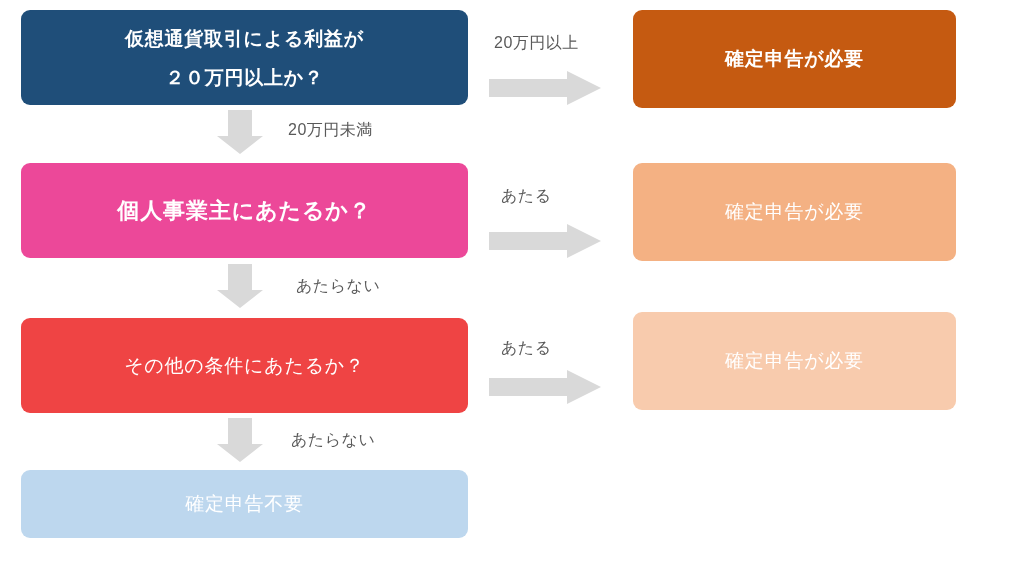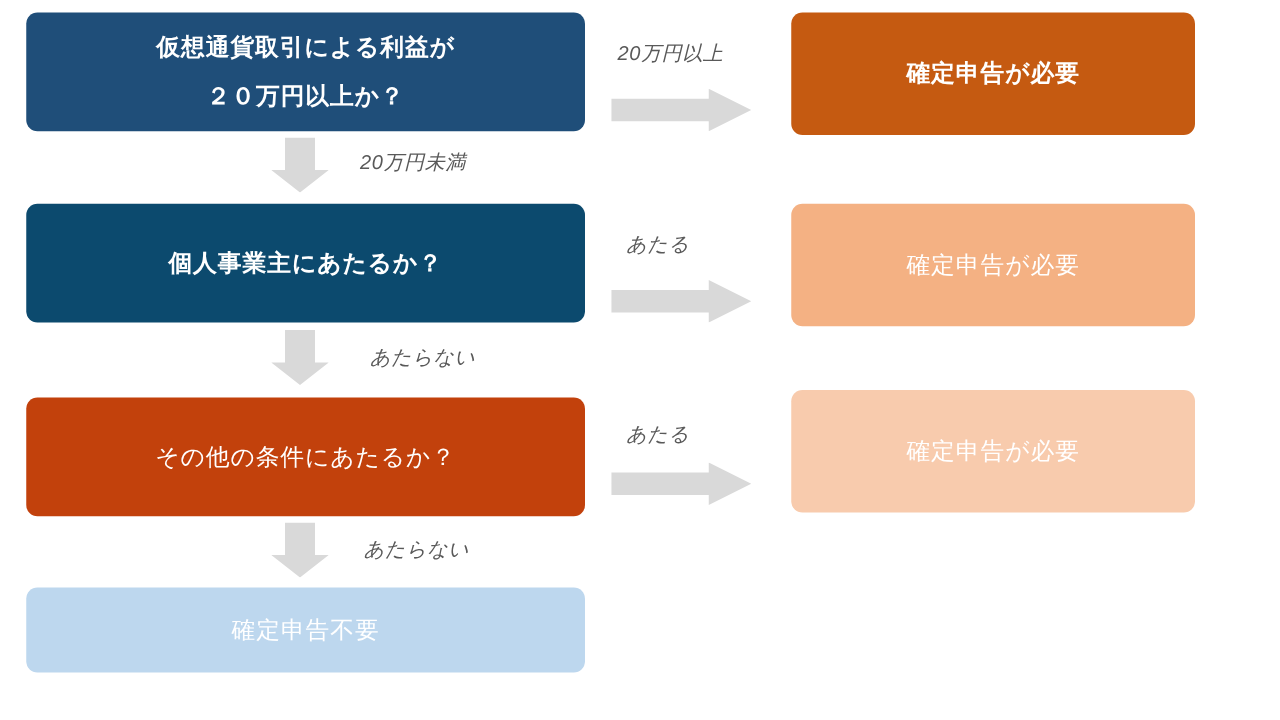--- a/index.html
+++ b/index.html
@@ -34,22 +34,22 @@
     letter-spacing: 0.04em;
   }
   .box .line {
     display: block;
     white-space: nowrap;
   }
 
   .box-q1 { left: 21px;  top: 10px;  width: 447px; height: 95px;  background: #1F4E79; font-weight: bold; font-size: 19px; line-height: 1.0; }
   .box-q1 .line + .line { margin-top: 20px; }
 
-  .box-q2 { left: 21px;  top: 163px; width: 447px; height: 95px;  background: #0c4a6e; font-weight: bold; font-size: 19px; }
-  .box-q3 { left: 21px;  top: 318px; width: 447px; height: 95px;  background: #c2410c; font-weight: normal; font-size: 19px; }
+  .box-q2 { left: 21px;  top: 163px; width: 447px; height: 95px;  background: #ec4899; font-weight: bold; font-size: 22px; }
+  .box-q3 { left: 21px;  top: 318px; width: 447px; height: 95px;  background: #ef4444; font-weight: normal; font-size: 19px; }
   .box-end { left: 21px; top: 470px; width: 447px; height: 68px;  background: #BDD7EE; font-weight: normal; font-size: 19px; }
 
   .box-r1 { left: 633px; top: 10px;  width: 323px; height: 98px;  background: #C55A11; font-weight: bold; font-size: 19px; }
   .box-r2 { left: 633px; top: 163px; width: 323px; height: 98px;  background: #F4B183; font-weight: normal; font-size: 19px; }
   .box-r3 { left: 633px; top: 312px; width: 323px; height: 98px;  background: #F8CBAD; font-weight: normal; font-size: 19px; }
 
   
   .arrow {
     position: absolute;
   }
@@ -66,21 +66,20 @@
   .ar2 { left: 489px; top: 224px; }
   .ar3 { left: 489px; top: 370px; }
 
   
   .edge-label {
     position: absolute;
     color: #595959;
     font-size: 16px;
     white-space: nowrap;
     letter-spacing: 0.03em;
-    font-style: italic;
   }
   .lbl-d1 { left: 288px; top: 120px; }
   .lbl-d2 { left: 296px; top: 276px; }
   .lbl-d3 { left: 291px; top: 430px; }
 
   .lbl-r1 { left: 494px; top: 33px; }
   .lbl-r2 { left: 501px; top: 186px; }
   .lbl-r3 { left: 501px; top: 338px; }
 </style>
 </head>

